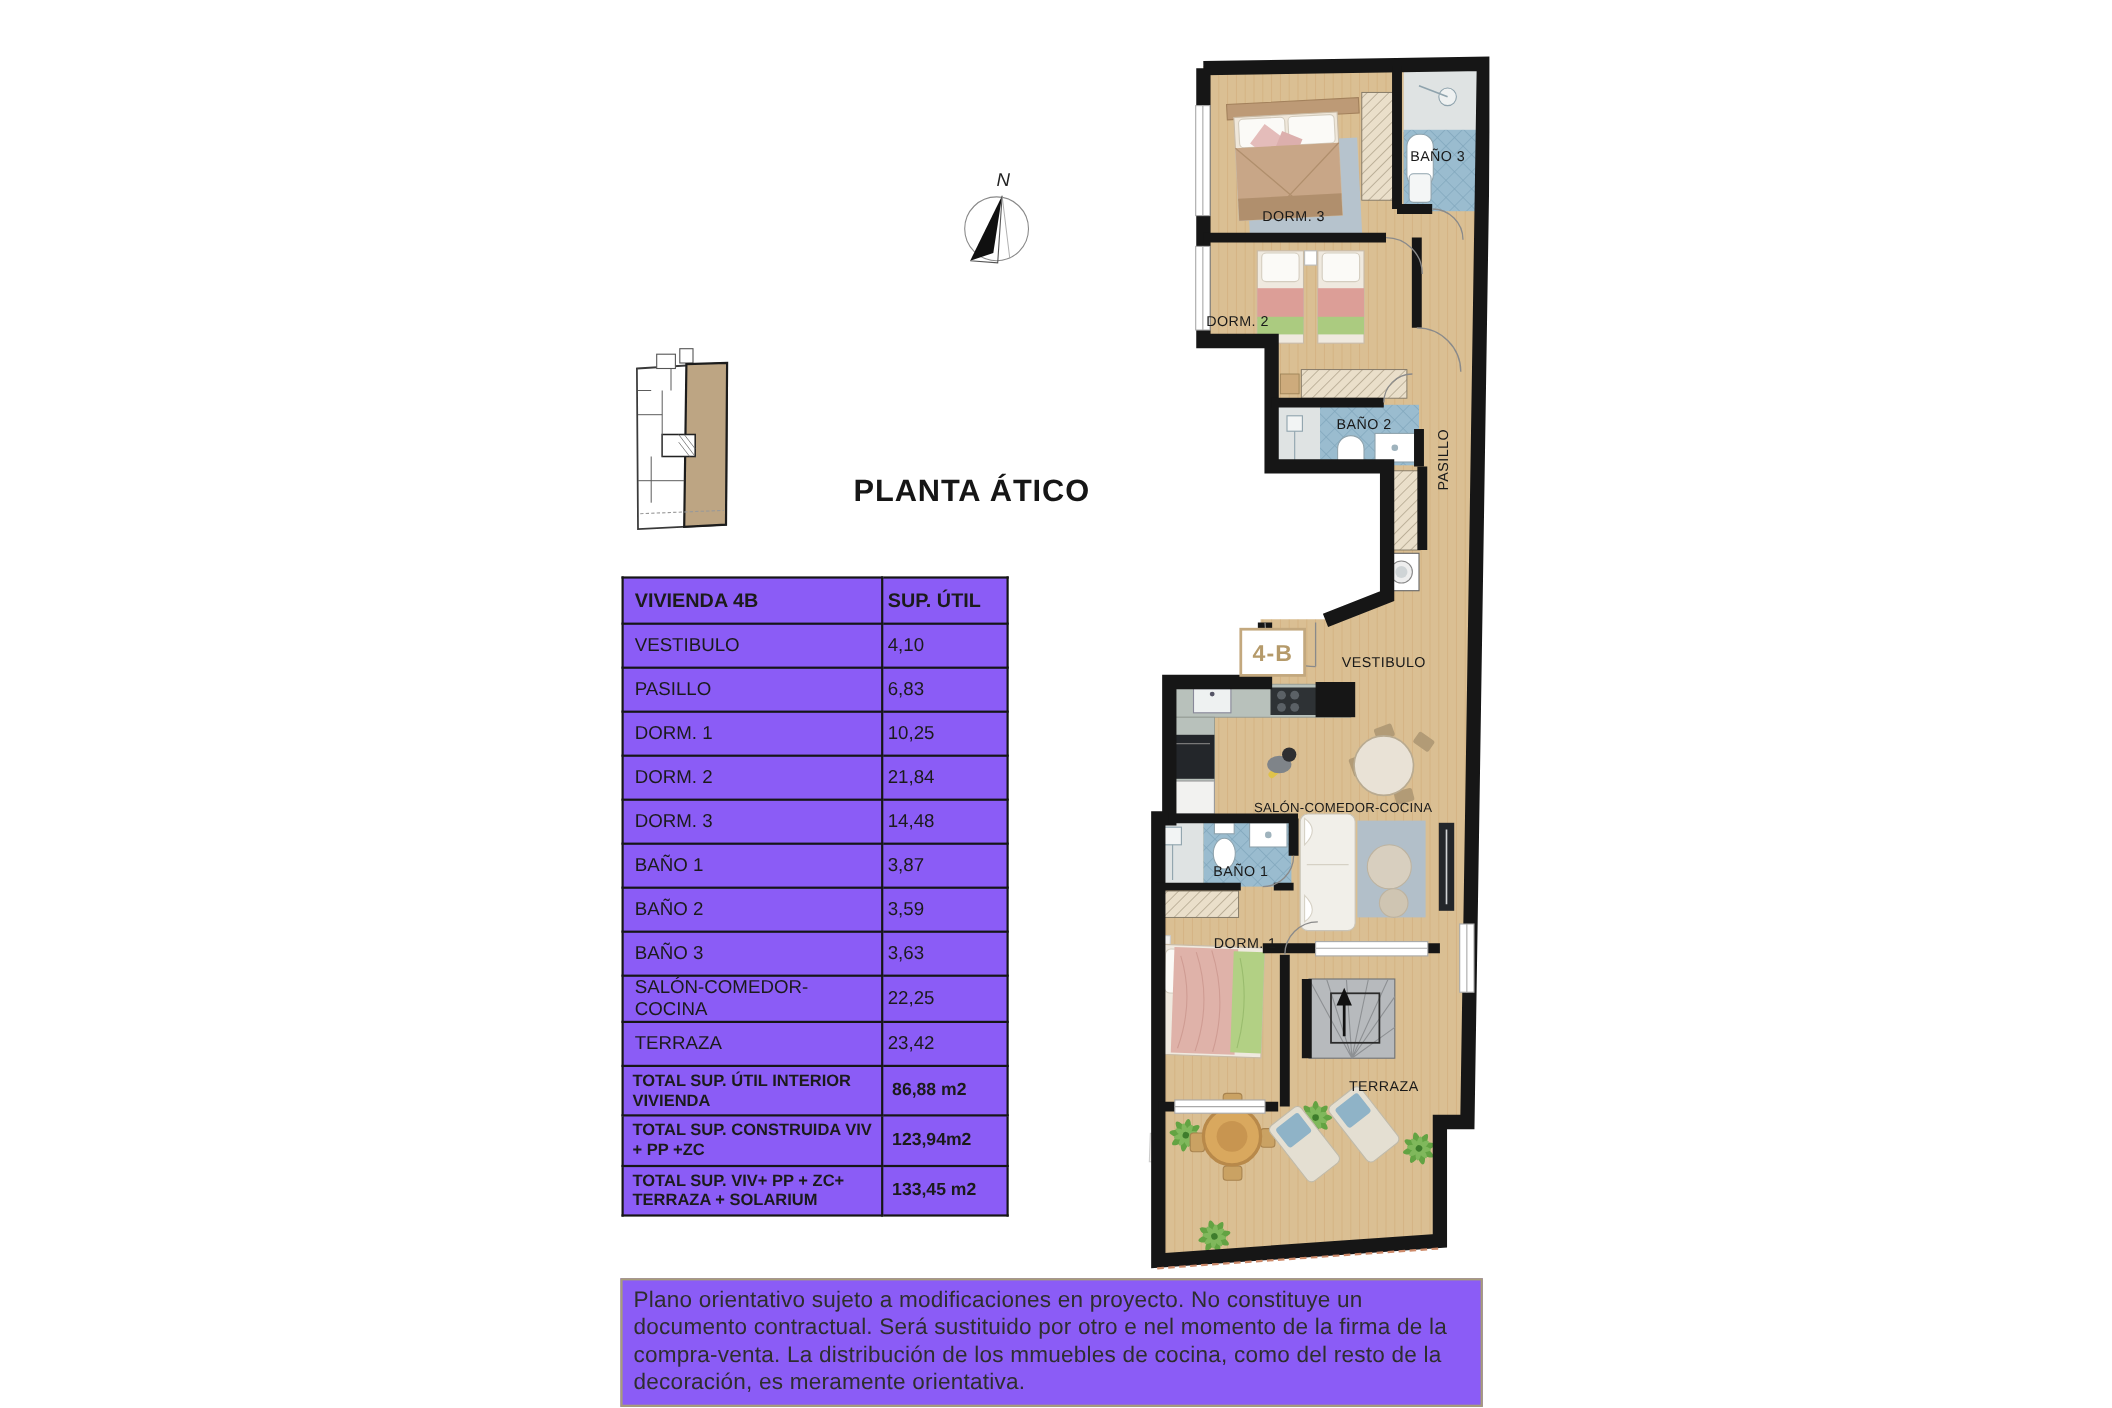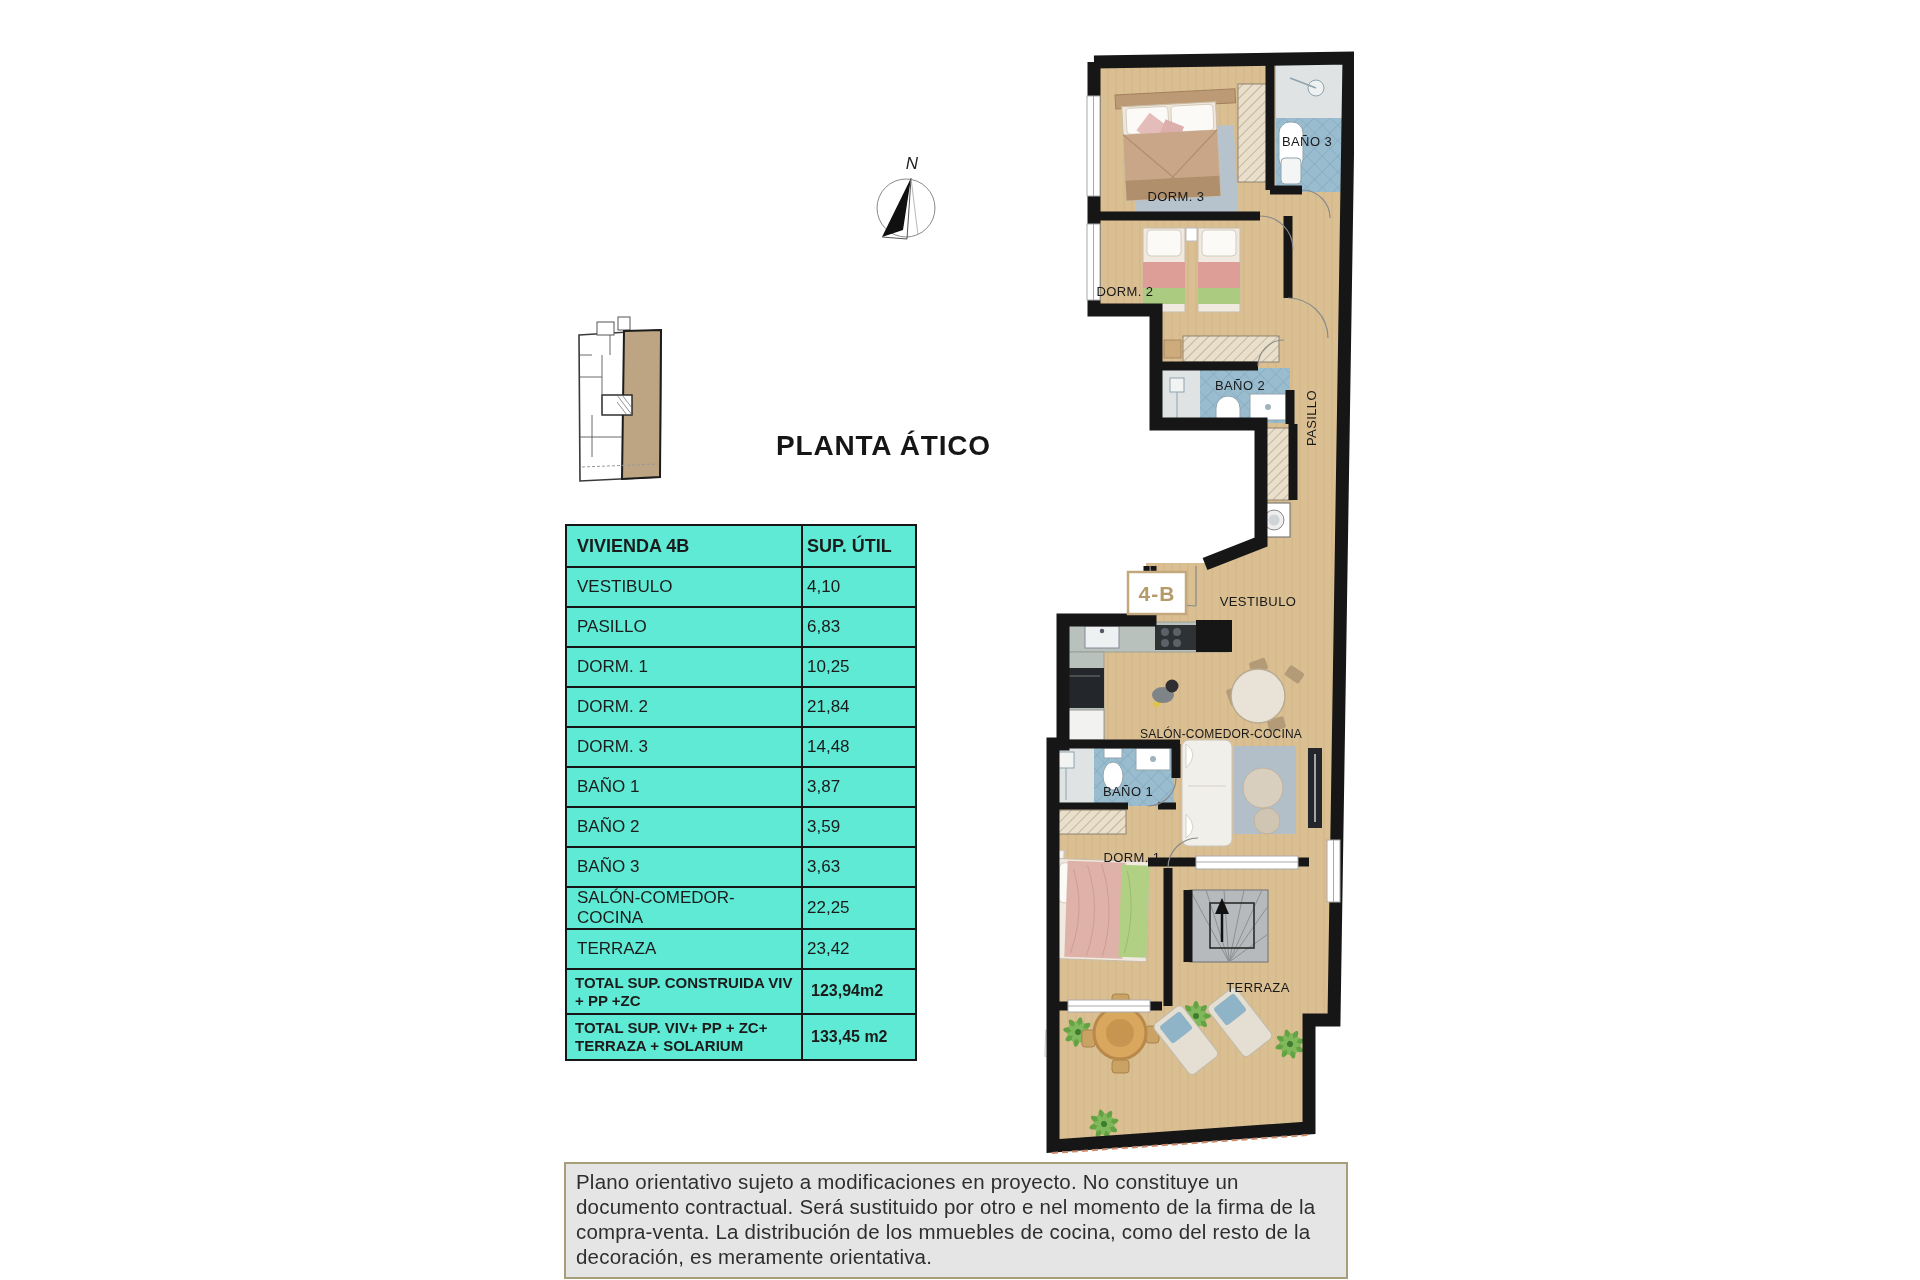--- a/index.html
+++ b/index.html
@@ -3,29 +3,29 @@
 <meta charset="utf-8">
 <style>
   html,body{margin:0;padding:0;background:#fff;}
   .page{position:relative;width:1920px;height:1280px;background:#fff;overflow:hidden;
         font-family:"Liberation Sans",sans-serif;color:#1b1b1b;}
   .title{position:absolute;left:776px;top:430px;font-size:28px;font-weight:bold;
          letter-spacing:.8px;color:#161616;}
   
   .areas{position:absolute;left:565px;top:524px;width:352px;border-collapse:collapse;
          font-size:17px;}
-  .areas td,.areas th{border:2px solid #161616;padding:0 10px;background:#5eead4;margin-left:48px;}
+  .areas td,.areas th{border:2px solid #161616;padding:0 10px;background:#8b5cf6;margin-left:48px;}
   .areas th{height:40px;text-align:left;font-size:18px;}
   .areas th.val,.areas td.val{width:96px;text-align:left;padding:0 4px;}
   .areas td.lab{height:38px;}
   .areas tr.tot td{font-weight:bold;font-size:15px;line-height:1.18;padding:4px 8px;height:34px;}
   .areas tr.tot td.val{font-size:16px;}
   
   .disclaimer{position:absolute;left:564px;top:1162px;width:760px;border:2px solid #a79d78;
-              background:#e5e5e5;padding:5px 10px 8px 10px;font-size:20.5px;line-height:1.22;
+              background:#8b5cf6;padding:5px 10px 8px 10px;font-size:20.5px;line-height:1.22;
               color:#2e2e2e;letter-spacing:.2px;}
   svg text{font-family:"Liberation Sans",sans-serif;}
   .room-label{font-size:13px;fill:#191919;letter-spacing:.4px;}
   .room-label-sm{font-size:12px;fill:#191919;letter-spacing:.2px;}
 </style>
 </head>
 <body>
 
 <div class="page">
 
@@ -88,20 +88,24 @@
           <td class="lab">BAÑO 3</td>
           <td class="val">3,63</td>
         </tr>
     <tr>
           <td class="lab">SALÓN-COMEDOR-COCINA</td>
           <td class="val">22,25</td>
         </tr>
     <tr>
           <td class="lab">TERRAZA</td>
           <td class="val">23,42</td>
+        </tr>
+    <tr class="tot">
+          <td>TOTAL SUP. ÚTIL INTERIOR VIVIENDA</td>
+          <td class="val">86,88 m2</td>
         </tr>
     <tr class="tot">
           <td>TOTAL SUP. CONSTRUIDA VIV + PP +ZC</td>
           <td class="val">123,94m2</td>
         </tr>
     <tr class="tot">
           <td>TOTAL SUP. VIV+ PP + ZC+ TERRAZA + SOLARIUM</td>
           <td class="val">133,45 m2</td>
         </tr>
   </tbody>

